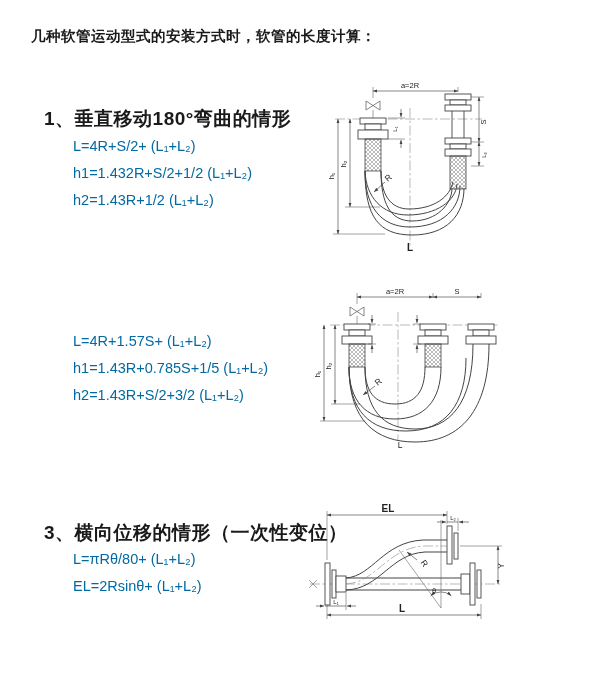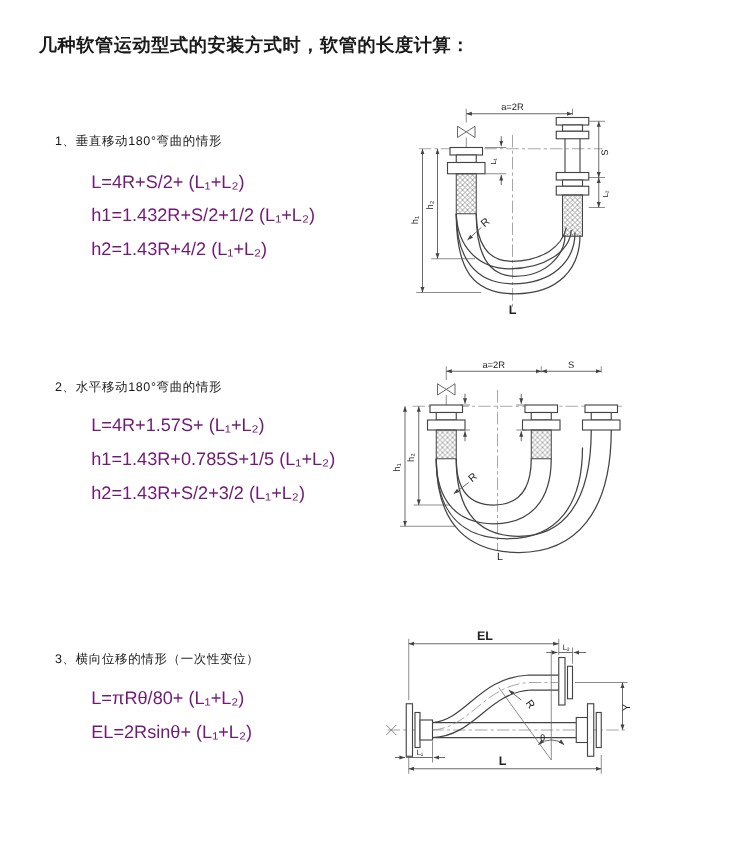--- a/index.html
+++ b/index.html
@@ -1,21 +1,21 @@
 <!DOCTYPE html>
 <html><head>
 <meta charset="utf-8">
 <style>
   *{margin:0;padding:0;box-sizing:border-box}
   html,body{width:600px;height:675px;background:#fff;overflow:hidden}
   body{font-family:"Liberation Sans","DejaVu Sans",sans-serif;color:#1a1a1a}
   .page{position:relative;width:504px;height:675px;background:#fff}
   .title{position:absolute;left:31px;top:27px;font-size:14.5px;font-weight:700;letter-spacing:.5px;white-space:nowrap}
-  .sec-head{position:absolute;font-size:10px;font-weight:400;letter-spacing:.5px;white-space:nowrap}
-  .formulas{position:absolute;font-size:14.5px;color:#701a75}
+  .sec-head{position:absolute;font-size:19px;font-weight:700;letter-spacing:.5px;white-space:nowrap}
+  .formulas{position:absolute;font-size:14.5px;color:#0369a1}
   .formulas .f{height:27px;line-height:27px;white-space:nowrap}
   svg{position:absolute;overflow:visible}
   .cl{stroke:#8a8a8a;stroke-width:.6;fill:none;stroke-dasharray:10 2.5 2.5 2.5}
   .dim{stroke:#555;stroke-width:.7;fill:none}
   .ext{stroke:#666;stroke-width:.6;fill:none}
   .pipe{stroke:#444;stroke-width:.9;fill:#fff}
   .hose{stroke:#444;stroke-width:1;fill:none}
   .hb{stroke:#444;stroke-width:.8}
   .lbl{font-family:"Liberation Sans","DejaVu Sans",sans-serif;font-size:7.5px;fill:#222}
   .lbl-s{font-size:6px}
@@ -26,21 +26,21 @@
 <body>
 
 <div class="page">
 
   <div class="title">几种软管运动型式的安装方式时，软管的长度计算：</div>
 
   <div class="sec-head" style="left:44px;top:106px">1、垂直移动180°弯曲的情形</div>
   <div class="formulas" style="left:73px;top:133px">
     <div class="f">L=4R+S/2+ (L₁+L₂)</div>
     <div class="f">h1=1.432R+S/2+1/2 (L₁+L₂)</div>
-    <div class="f">h2=1.43R+4/2 (L₁+L₂)</div>
+    <div class="f">h2=1.43R+1/2 (L₁+L₂)</div>
   </div>
 
   <svg style="left:310px;top:76px" width="275" height="180" viewBox="0 0 275 180">
     <defs>
       <pattern id="hp1" width="4" height="4" patternUnits="userSpaceOnUse">
         <path d="M0,4 L4,0 M0,0 L4,4" stroke="#777" stroke-width="0.5"></path>
       </pattern>
       <marker id="ar1" markerWidth="9" markerHeight="7" refX="6.4" refY="3" orient="auto-start-reverse">
         <path d="M0,0.7 L6.5,3 L0,5.3 Z" fill="#444"></path>
       </marker>
@@ -119,21 +119,20 @@
     </g>
 
     <g>
       <line class="dim" x1="75" y1="106" x2="64" y2="116" marker-end="url(#ar1)"></line>
       <text class="lbl lbl-m" x="80" y="104" text-anchor="middle" transform="rotate(-40 80 104)">R</text>
     </g>
 
     <text class="lbl lbl-b" x="100" y="175" text-anchor="middle">L</text>
   </svg>
 
-  <div class="sec-head" style="left:44px;top:303px">2、水平移动180°弯曲的情形</div>
   <div class="formulas" style="left:73px;top:328px">
     <div class="f">L=4R+1.57S+ (L₁+L₂)</div>
     <div class="f">h1=1.43R+0.785S+1/5 (L₁+L₂)</div>
     <div class="f">h2=1.43R+S/2+3/2 (L₁+L₂)</div>
   </div>
 
   <svg style="left:310px;top:282px" width="285" height="168" viewBox="0 0 285 168">
     <defs>
       <pattern id="hp2" width="4" height="4" patternUnits="userSpaceOnUse">
         <path d="M0,4 L4,0 M0,0 L4,4" stroke="#777" stroke-width="0.5"></path>

